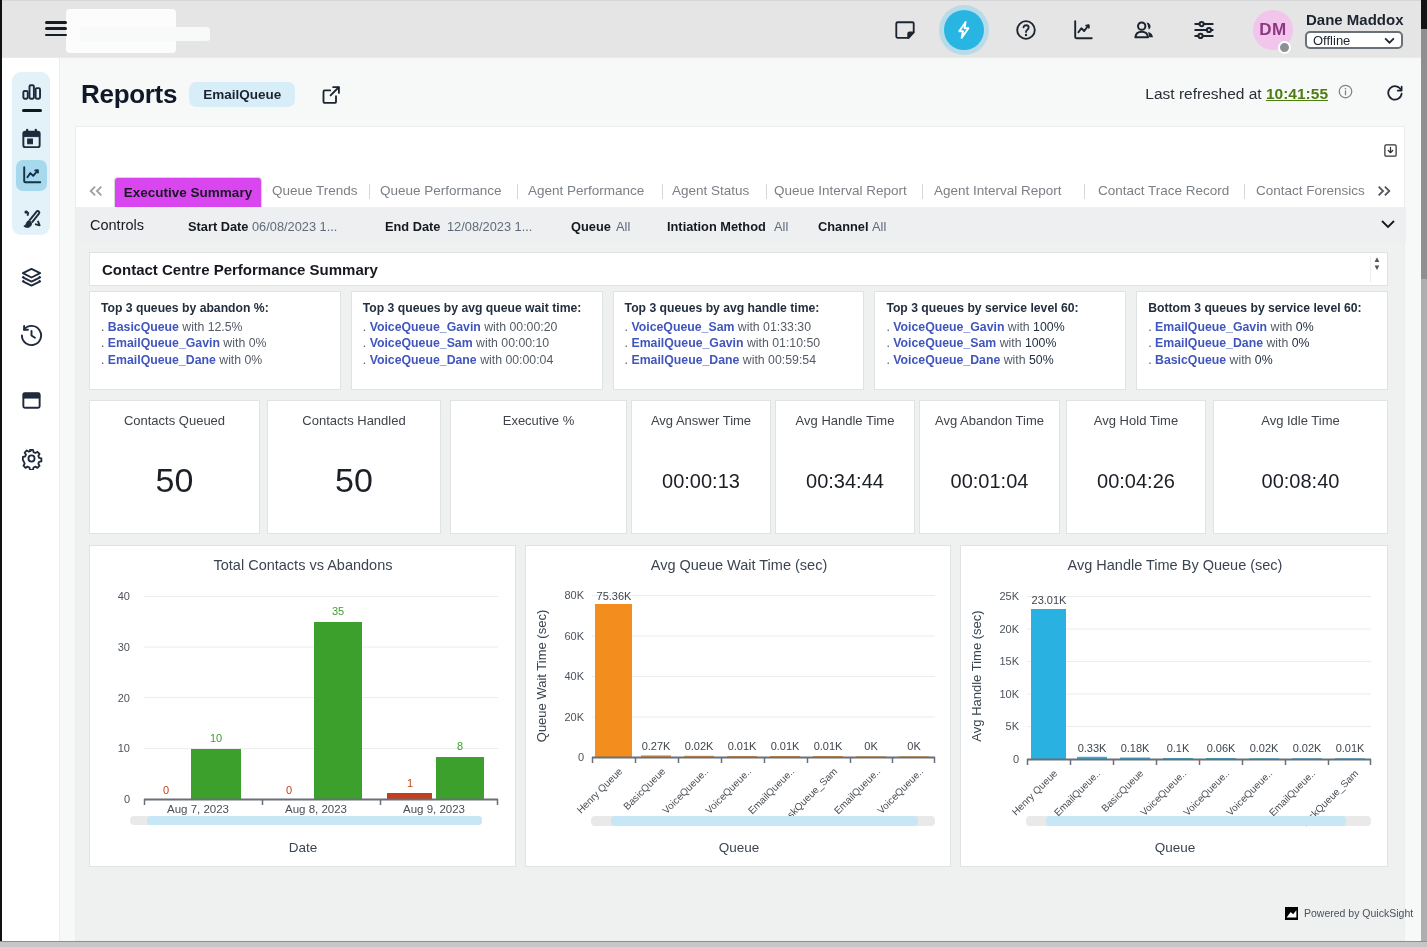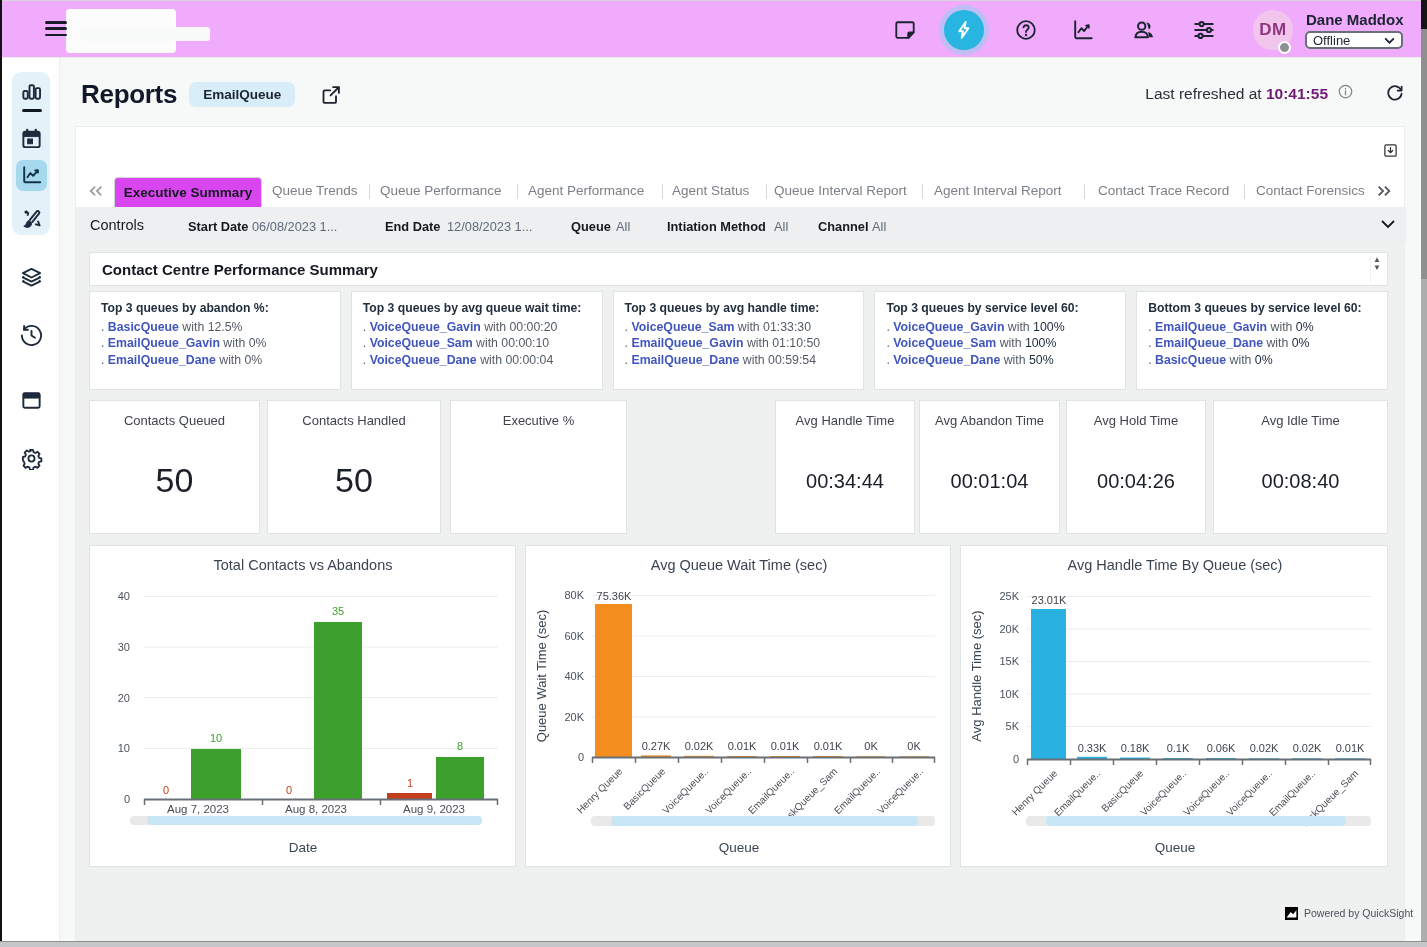--- a/index.html
+++ b/index.html
@@ -8,42 +8,42 @@
 #stage { position:relative; width:1427px; height:947px; }
 
 #topline { left:0; top:0; width:1427px; height:1px; background:#d5d6d8; }
 #leftedge { left:0; top:0; width:2px; height:947px; background:#111; }
 #botline { left:0; top:941px; width:1427px; height:1px; background:#8e8f91; }
 #botbar { left:0; top:942px; width:1427px; height:5px; background:#c5c6c7; }
 #rsTop { left:1421px; top:0; width:6px; height:29px; background:#141414; }
 #rsTrack { left:1421px; top:29px; width:6px; height:912px; background:#aeaeae; }
 #rsThumb { left:1421px; top:29px; width:6px; height:250px; background:#8f8f8f; }
 
-#topbar { left:0; top:1px; width:1427px; height:57px; background:#f0abfc; border-bottom:1px solid #e9ebeb;padding-left:48px; }
+#topbar { left:0; top:1px; width:1427px; height:57px; background:#e5e5e5; border-bottom:1px solid #e9ebeb;padding-left:48px; }
 #burger div { width:22px; height:2.6px; background:#171d26; border-radius:2px; margin-bottom:3.8px; }
 #logoblur { left:66px; top:8px; width:110px; height:44px; background:#fcfcfd; border-radius:4px; }
 #logoblur2 { left:80px; top:26px; width:130px; height:14px; background:#f8f9f9; border-radius:3px; }
 .tbicon { top:18px; width:22px; height:22px; color:#1c2430; }
 #boltwrap { left:944px; top:9px; width:40px; height:40px; border-radius:50%; background:#29b5e2; box-shadow:0 0 0 5px rgba(140,210,238,.5); display:flex; align-items:center; justify-content:center; }
 #avatar { left:1253px; top:9px; width:40px; height:40px; border-radius:50%; background:#f2c5ec; color:#8d3780; font-weight:bold; font-size:17px; display:flex; align-items:center; justify-content:center; letter-spacing:.5px; }
 #statusdot { left:1278px; top:40px; width:13px; height:13px; border-radius:50%; background:#8c9196; border:2px solid #fff; }
 #uname { left:1306px; top:10px; font-size:15px; font-weight:bold; color:#1c2430; }
 #usel { left:1305px; top:30px; width:98px; height:18px; border:2px solid #687078; border-radius:5px; background:#fff; font-size:13px; color:#1c2430; display:flex; align-items:center; padding:0 6px; justify-content:space-between; }
 
 #sidebar { left:0; top:58px; width:60px; height:884px; background:#fff; border-right:1px solid #ededee; }
 #sbgroup { left:12px; top:14px; width:38px; height:163px; background:#e3f1f9; border-radius:9px; }
 .sbi { left:20px; width:23px; height:23px; color:#1e2b3c; }
 #sbsel { left:16px; top:102px; width:31px; height:31px; background:#a6d9ee; border-radius:7px; }
 
 #h1row { left:81px; top:79px; }
 #h1row h1 { font-size:26px; color:#111827; letter-spacing:-.3px; display:inline-block; vertical-align:middle; }
 #chip { display:inline-block; vertical-align:middle; margin-left:12px; background:#d7edf8; color:#1c2430; font-size:13.5px; font-weight:bold; padding:5px 14px; border-radius:7px; }
 #extlink { display:inline-block; vertical-align:middle; margin-left:21px; width:20px; height:20px; color:#1c2430; }
 #refreshed { right:99px; top:85px; font-size:15.5px; color:#2a2f37; }
-#refreshed b { font-weight:bold; color:#701a75; }
+#refreshed b { font-weight:bold; color:#4d7c0f;text-decoration:underline; }
 #infoi { left:1338px; top:84px; width:15px; height:15px; color:#7b828a; }
 #refbtn { left:1385px; top:83px; width:19px; height:19px; color:#1c2430; }
 
 #panel { left:75px; top:126px; width:1330px; height:815px; background:#fff; border:1px solid #eceeee; }
 #dlicon { left:1307px; top:16px; width:15px; height:15px; color:#333; }
 
 #tabs { left:0px; top:50px; width:1330px; height:31px; font-size:13.5px; color:#7b8086; }
 #tabchl { left:12px; top:7px; width:16px; height:14px; color:#9aa0a6; }
 #tabchr { left:1300px; top:7px; width:16px; height:14px; color:#52575e; }
 #activetab { left:38px; top:0px; width:148px; height:31px; background:#d946ef; border:1px solid #d4d8d8; border-bottom:none; border-radius:4px 4px 0 0; font-weight:bold; color:#15191f; text-align:center; line-height:30px; }
@@ -300,20 +300,24 @@
           <div class="kt">Contacts Queued</div>
           <div class="big">50</div>
         </div>
     <div class="abs kpi" style="left:191px;width:174px">
           <div class="kt">Contacts Handled</div>
           <div class="big">50</div>
         </div>
     <div class="abs kpi" style="left:374px;width:177px">
           <div class="kt">Executive %</div>
         </div>
+    <div class="abs kpi" style="left:555px;width:140px">
+          <div class="kt">Avg Answer Time</div>
+          <div class="tm">00:00:13</div>
+        </div>
     <div class="abs kpi" style="left:699px;width:140px">
           <div class="kt">Avg Handle Time</div>
           <div class="tm">00:34:44</div>
         </div>
     <div class="abs kpi" style="left:843px;width:141px">
           <div class="kt">Avg Abandon Time</div>
           <div class="tm">00:01:04</div>
         </div>
     <div class="abs kpi" style="left:990px;width:140px">
           <div class="kt">Avg Hold Time</div>

